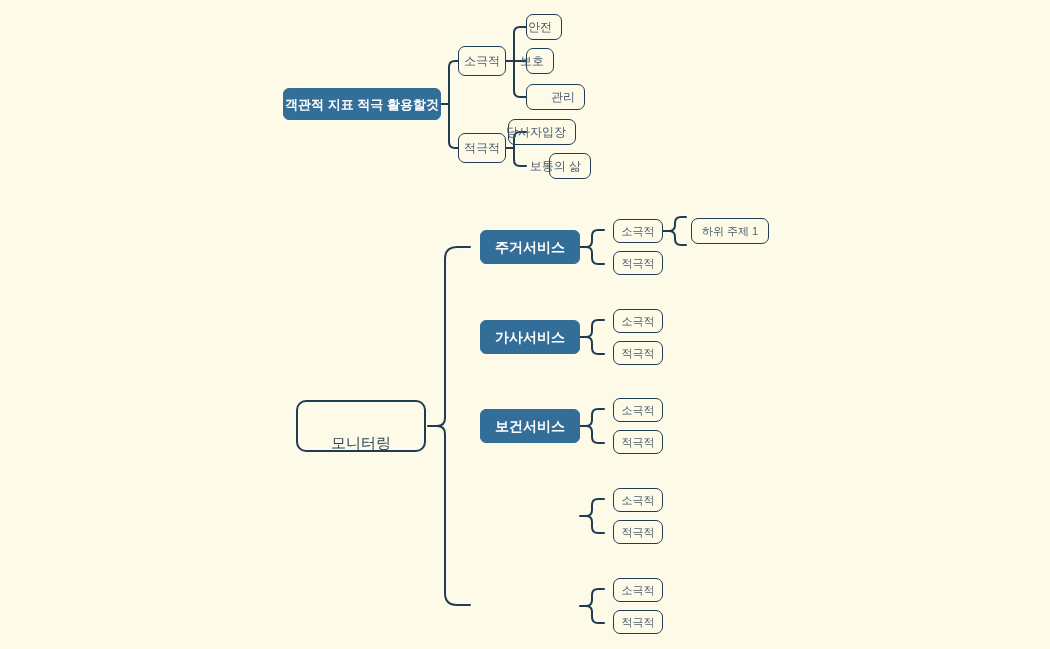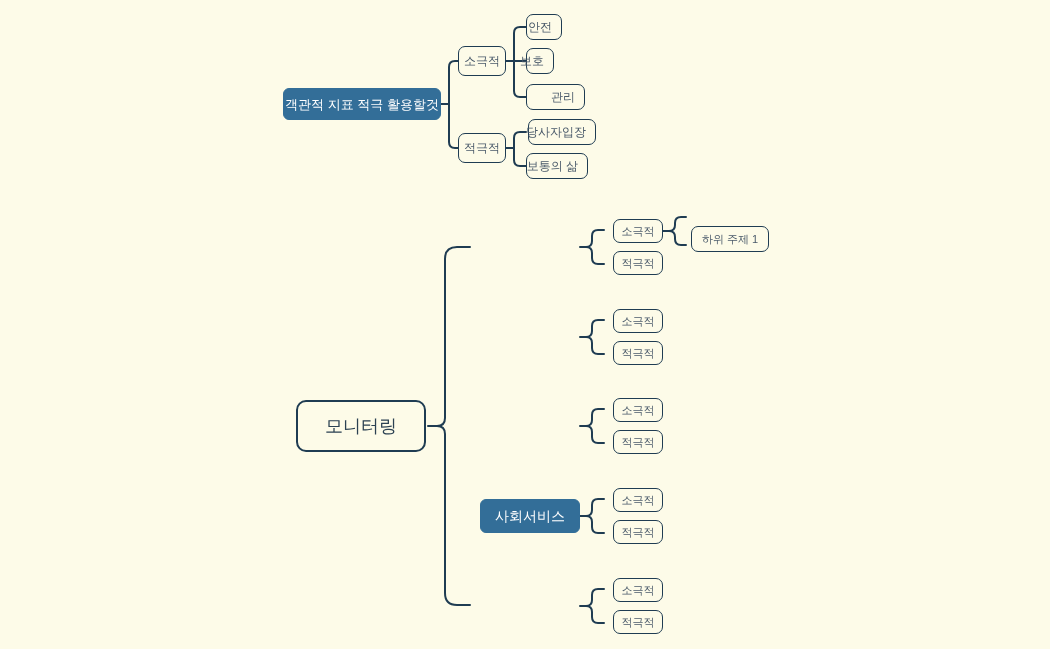--- a/index.html
+++ b/index.html
@@ -36,21 +36,21 @@
     justify-content: center;
     white-space: nowrap;
     line-height: 1;
   }
   
   .node.filled {
     background: #336e98;
     color: #ffffff;
     border: 1px solid #336e98;
     border-radius: 6px;
-    font-weight: normal;
+    font-weight: bold;
   }
   
   .node.outlined {
     background: transparent;
     color: #4a5a6a;
     border: 1.6px solid #1f3c52;
     border-radius: 7px;
   }
   .node.central {
     background: transparent;
@@ -72,37 +72,37 @@
   }
   .leaf-top {
     height: 26px;
     font-size: 12px;
     padding: 0 9px;
     justify-content: flex-end;
   }
   .central-node {
     left: 296px; top: 400px;
     width: 130px; height: 52px;
-    font-size: 18px;
+    font-size: 15px;
+    align-items: flex-end;
   }
   .service {
     left: 480px;
     width: 100px; height: 34px;
     font-size: 14px;
   }
   .sub {
     left: 613px;
     width: 50px; height: 24px;
     font-size: 11px;
   }
   .subsub {
     left: 691px;
     width: 78px; height: 26px;
     font-size: 11px;
-    margin-top: 8px;
   }
 </style>
 </head>
 <body style="background: rgb(253, 251, 232);">
 
 <div id="canvas">
 
   <svg class="edges" viewBox="0 0 1050 649" width="1050" height="649" xmlns="http://www.w3.org/2000/svg">
     <g fill="none" stroke="#1f3c52" stroke-width="2" stroke-linecap="round" stroke-linejoin="round">
 
@@ -171,58 +171,64 @@
   <div class="node outlined leaf-top" style="left:526px; top:14px; width:36px;">
     <span>안전</span>
   </div>
   <div class="node outlined leaf-top" style="left:526px; top:48px; width:28px;">
     <span>보호</span>
   </div>
   <div class="node outlined leaf-top" style="left:526px; top:84px; width:59px;">
     <span>관리</span>
   </div>
 
-  <div class="node outlined leaf-top" style="left:528px; top:119px; width:68px;">
+  <div class="node outlined leaf-top" style="left:508px; top:119px; width:68px;">
     <span>당사자입장</span>
   </div>
-  <div class="node outlined leaf-top" style="left:526px; top:153px; width:62px;">
+  <div class="node outlined leaf-top" style="left:549px; top:153px; width:42px;">
     <span>보통의 삶</span>
   </div>
 
   <div class="node central central-node">
     <span>모니터링</span>
   </div>
 
+  <div class="node filled service" style="top:230px;">
+    <span>주거서비스</span>
+  </div>
   <div class="node outlined sub" style="top:219px;">
     <span>소극적</span>
   </div>
   <div class="node outlined sub" style="top:251px;">
     <span>적극적</span>
   </div>
   <div class="node outlined subsub" style="top:218px;">
     <span>하위 주제 1</span>
   </div>
 
+  <div class="node filled service" style="top:320px;">
+    <span>가사서비스</span>
+  </div>
   <div class="node outlined sub" style="top:309px;">
     <span>소극적</span>
   </div>
   <div class="node outlined sub" style="top:341px;">
     <span>적극적</span>
   </div>
 
+  <div class="node filled service" style="top:409px;">
+    <span>보건서비스</span>
+  </div>
   <div class="node outlined sub" style="top:398px;">
     <span>소극적</span>
   </div>
   <div class="node outlined sub" style="top:430px;">
     <span>적극적</span>
   </div>
 
-  <div class="node filled service" style="top:499px;">
-    <span>사회서비스</span>
-  </div>
   <div class="node outlined sub" style="top:488px;">
     <span>소극적</span>
   </div>
   <div class="node outlined sub" style="top:520px;">
     <span>적극적</span>
   </div>
 
   <div class="node outlined sub" style="top:578px;">
     <span>소극적</span>
   </div>

